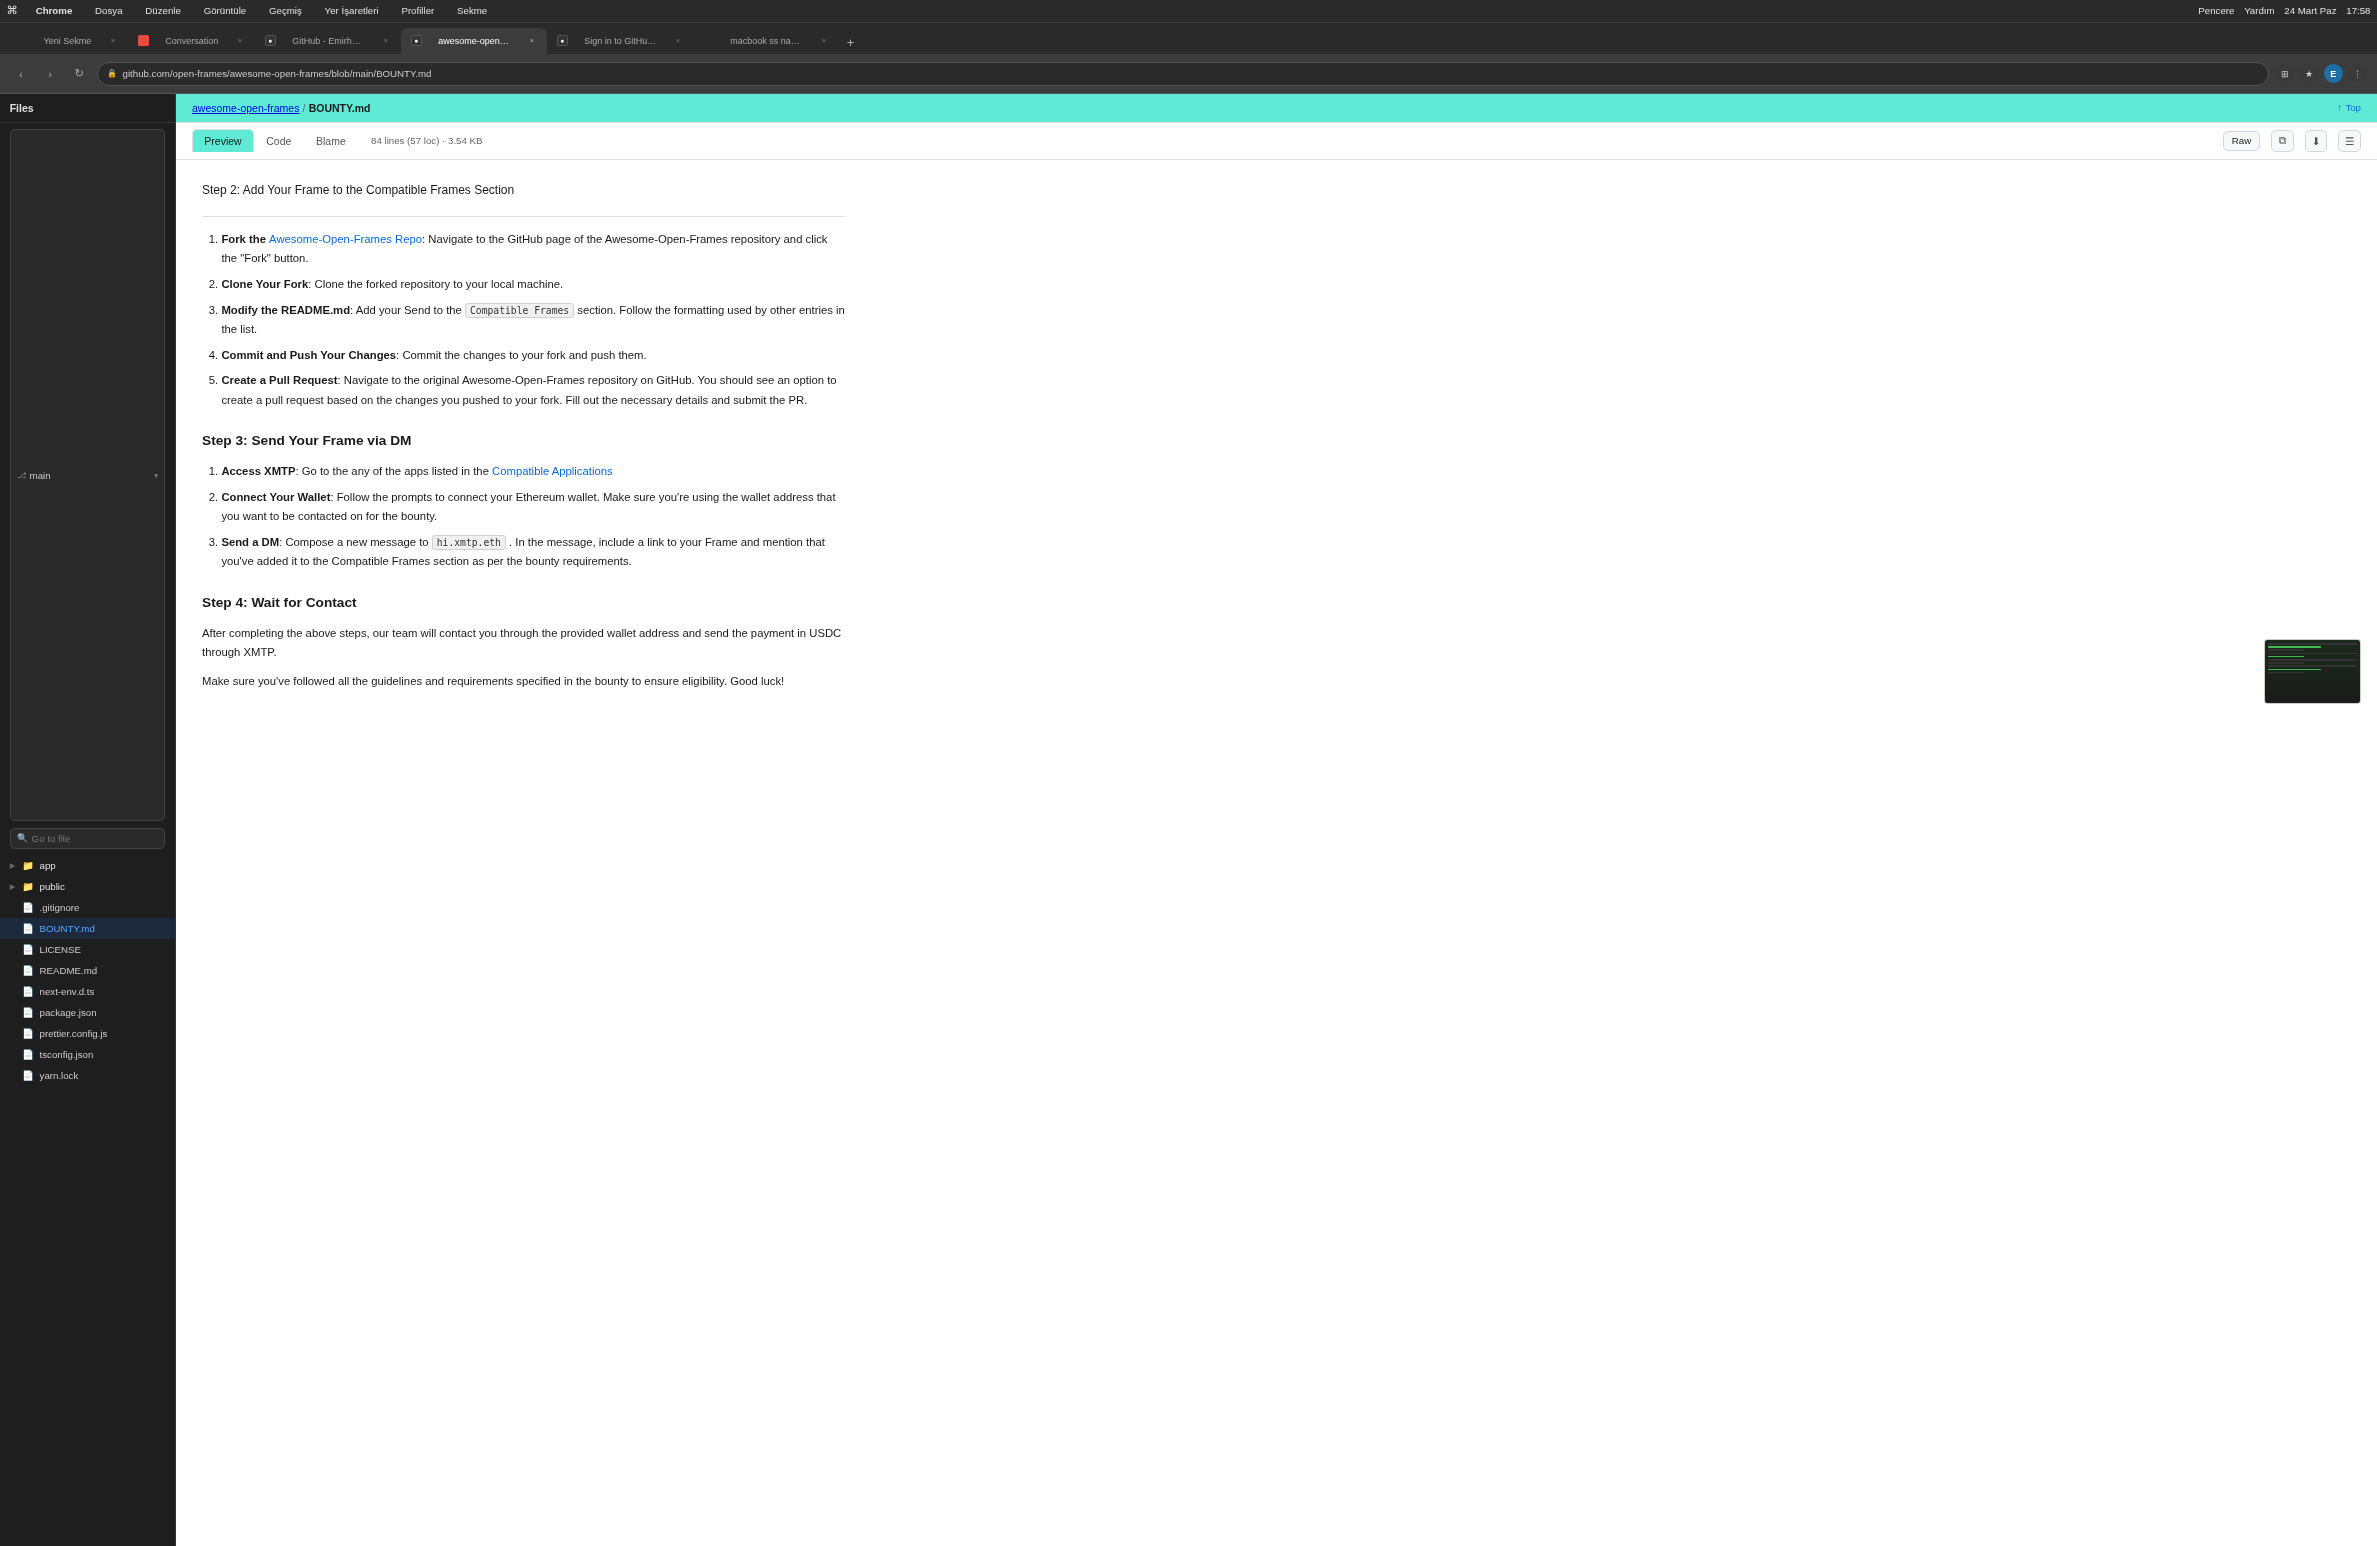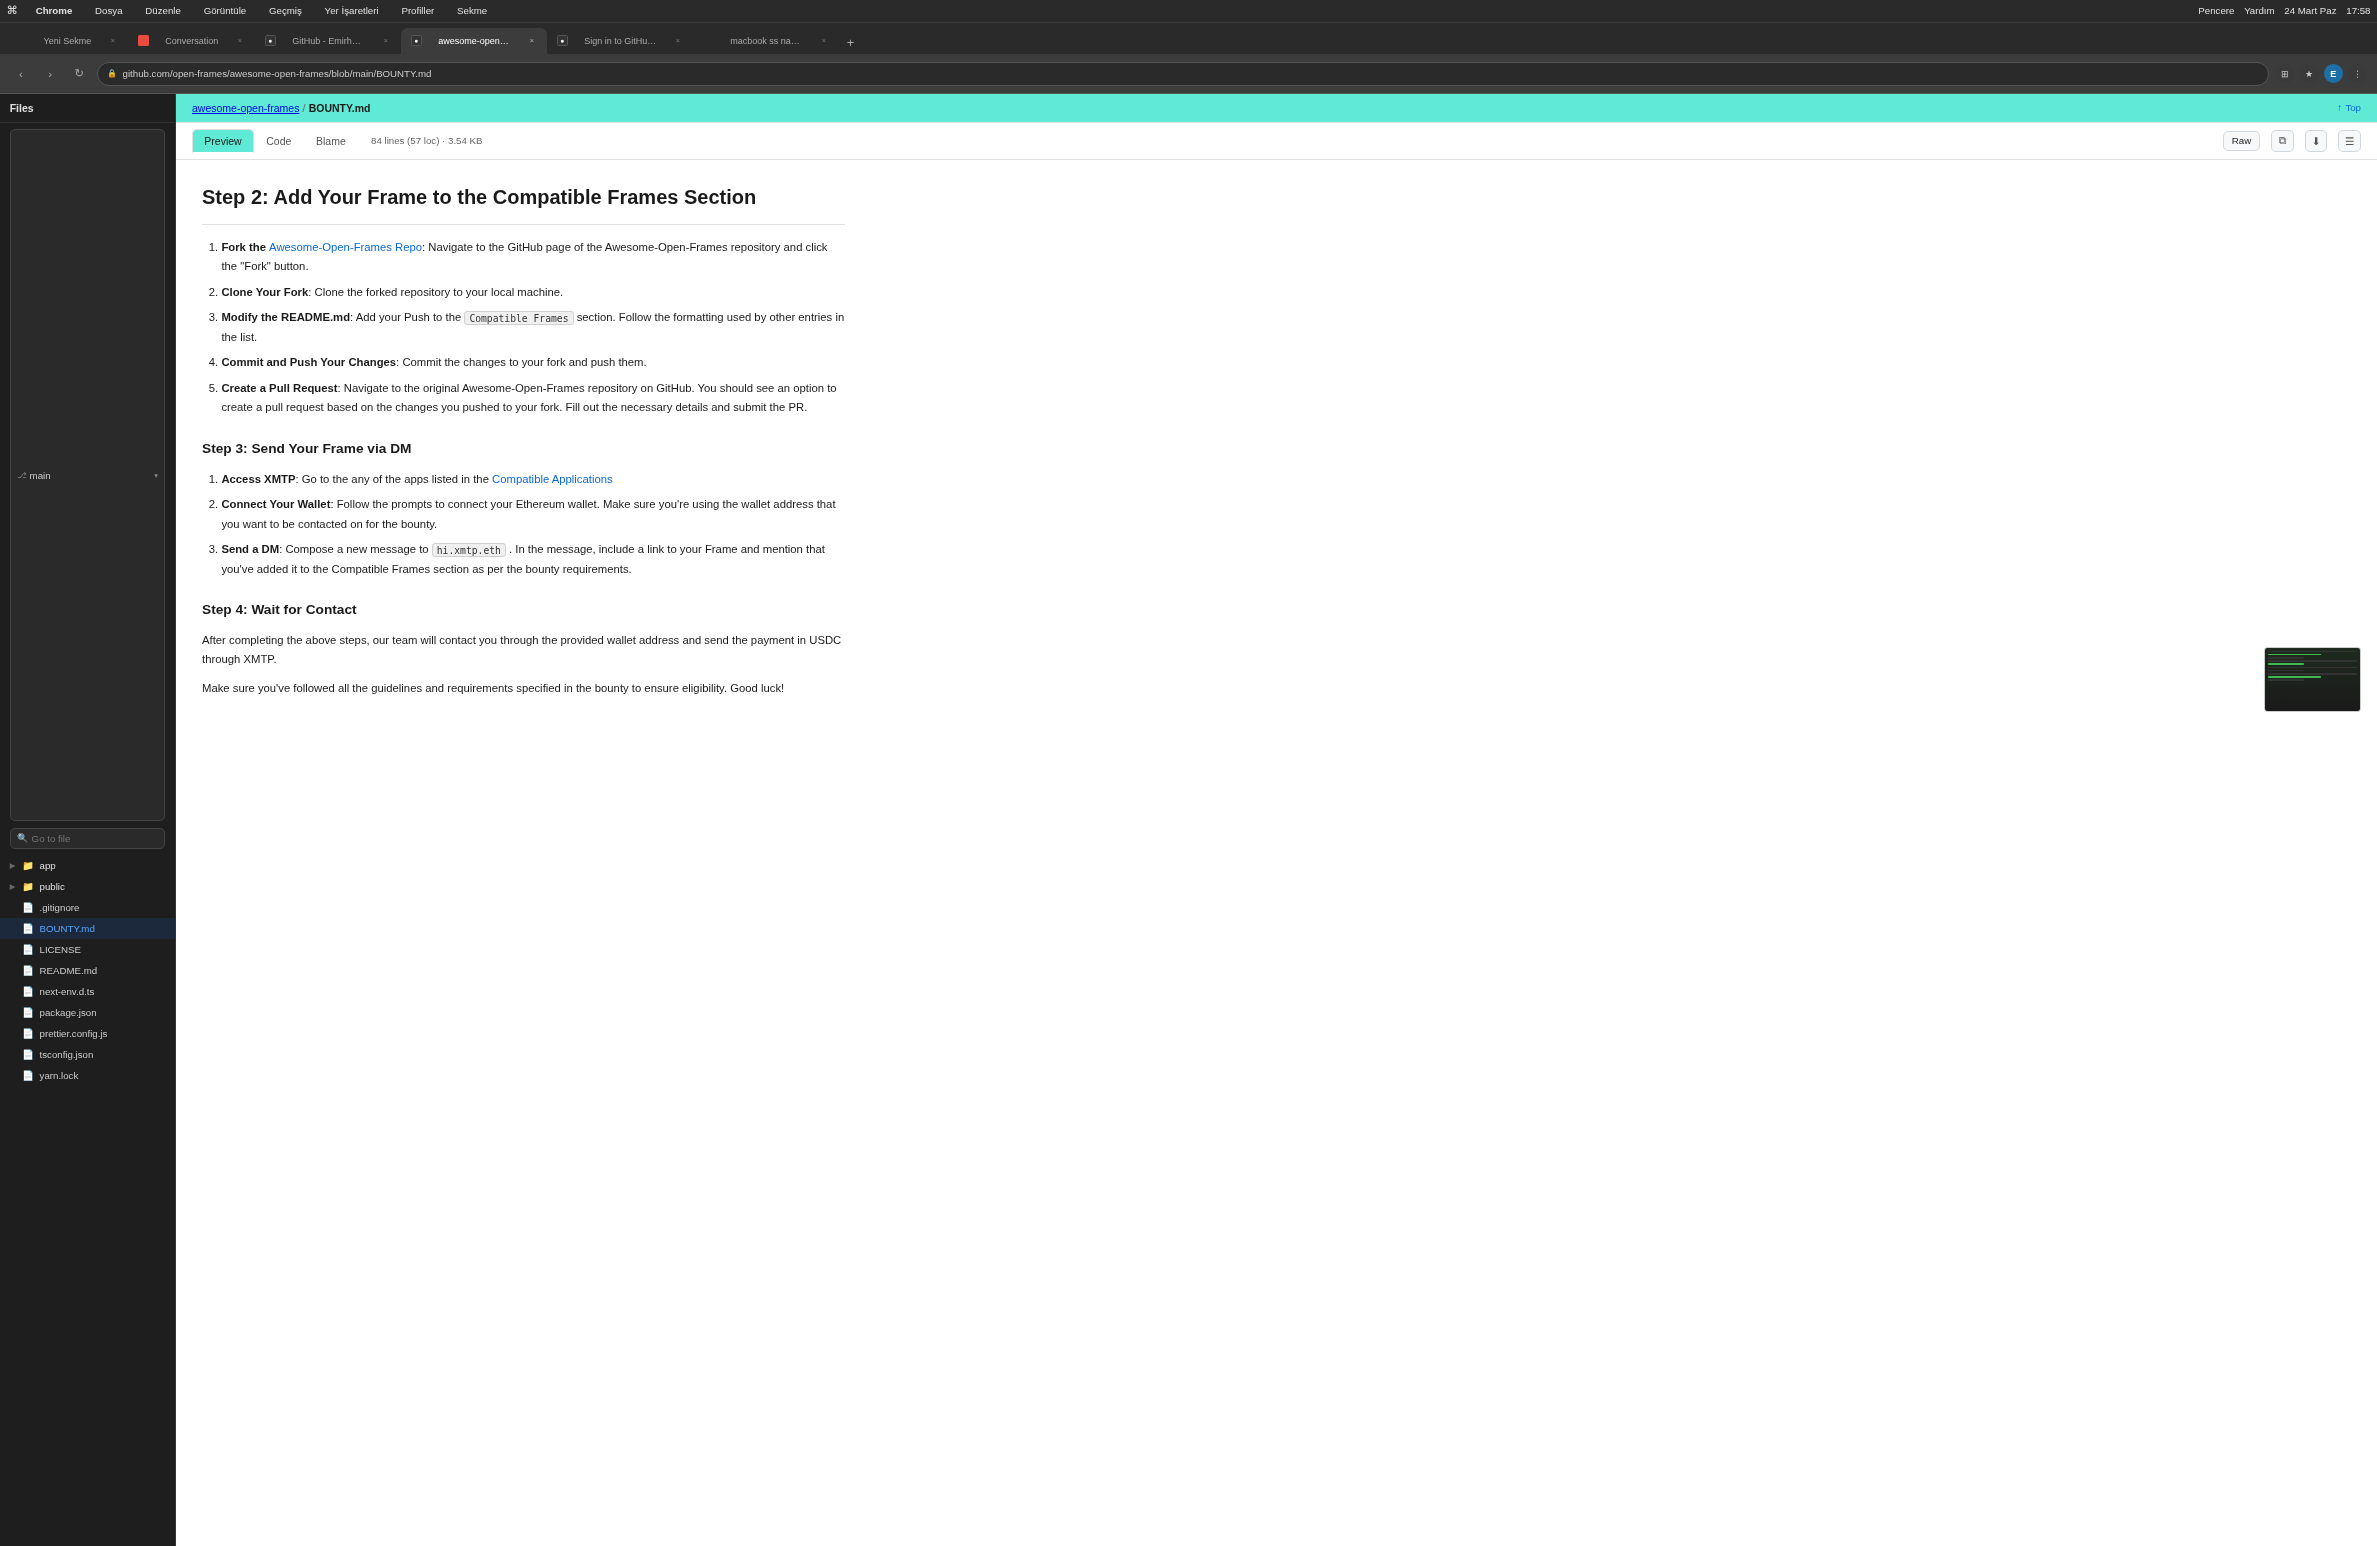--- a/index.html
+++ b/index.html
@@ -64,21 +64,21 @@
     .view-tabs { display: flex; align-items: center; padding: 6.5px 16px; border-bottom: 0.8px solid #e0e0e0; background: #fff; gap: 0; }
     .view-tab { padding: 4.9px 11.3px; font-size: 10.5px; cursor: pointer; border-radius: 4.9px 4.9px 0 0; color: #555; border: 0.8px solid transparent; }
     .view-tab.active { background: #5eead4; border-color: #e0e0e0 #e0e0e0 #fff #e0e0e0; color: #1a1a1a; font-weight: 500; border-bottom-color: #fff; margin-bottom: -0.8px; }
     .file-meta { margin-left: 13px; font-size: 9.7px; color: #666; }
     .view-tab-actions { margin-left: auto; display: flex; align-items: center; gap: 11px; }
     .action-btn { padding: 3.2px 8px; font-size: 9.7px; border: 0.8px solid #d0d7de; border-radius: 4.9px; background: #f6f8fa; color: #1a1a1a; cursor: pointer; }
     .action-icon-btn { width: 22.6px; height: 22.6px; display: flex; align-items: center; justify-content: center; border: 0.8px solid #d0d7de; border-radius: 4.9px; background: #f6f8fa; cursor: pointer; font-size: 10.5px; color: #555; }
 
     
     .markdown { padding: 19.4px 26px; max-width: 695px; font-size: 11.3px; line-height: 1.7; color: #1a1a1a; }
-    .markdown h2 { font-size: 20px; font-weight: 700; margin-bottom: 13px; border-bottom: 0.8px solid #e0e0e0; padding-bottom: 10px; }
+    .markdown h2 { font-size: 12px; font-weight: 400; margin-bottom: 13px; border-bottom: 0.8px solid #e0e0e0; padding-bottom: 16px; }
     .markdown h3 { font-size: 13.7px; font-weight: 700; margin: 19.4px 0 9.7px; }
     .markdown ol { padding-left: 19.4px; margin-bottom: 13px; }
     .markdown li { margin-bottom: 6.5px; }
     .markdown a { color: #0969da; text-decoration: none; }
     .markdown code { background: #f0f0f0; border: 0.8px solid #d0d0d0; border-radius: 3.2px; padding: 0.8px 4px; font-family: 'SF Mono', monospace; font-size: 9.7px; color: #333; }
     .markdown p { margin-bottom: 9.7px; }
     .markdown strong { font-weight: 700; }
     .thumbnail { position: absolute; bottom: 16px; right: 16px; width: 97px; height: 65px; border: 0.8px solid #ccc; border-radius: 3.2px; background: #1e1e1e; overflow: hidden; }
     .thumbnail-inner { width: 100%; height: 100%; background: linear-gradient(180deg, #1e2a1e 0%, #1a1a1a 100%); display: flex; flex-direction: column; padding: 3.2px; gap: 1.6px; }
     .thumb-line { height: 1.6px; background: #333; border-radius: 0.8px; }
@@ -266,21 +266,21 @@
         <h2>Step 2: Add Your Frame to the Compatible Frames Section</h2>
 
         <ol>
           <li>
             <strong>Fork the </strong><a href="#">Awesome-Open-Frames Repo</a><span>: Navigate to the GitHub page of the Awesome-Open-Frames repository and click the "Fork" button.</span>
           </li>
           <li>
             <strong>Clone Your Fork</strong><span>: Clone the forked repository to your local machine.</span>
           </li>
           <li>
-            <strong>Modify the README.md</strong><span>: Add your Push to the</span> <code>Compatible Frames</code> <span>section. Follow the formatting used by other entries in the list.</span>
+            <strong>Modify the README.md</strong><span>: Add your Send to the</span> <code>Compatible Frames</code> <span>section. Follow the formatting used by other entries in the list.</span>
           </li>
           <li>
             <strong>Commit and Push Your Changes</strong><span>: Commit the changes to your fork and push them.</span>
           </li>
           <li>
             <strong>Create a Pull Request</strong><span>: Navigate to the original Awesome-Open-Frames repository on GitHub. You should see an option to create a pull request based on the changes you pushed to your fork. Fill out the necessary details and submit the PR.</span>
           </li>
         </ol>
 
         <h3>Step 3: Send Your Frame via DM</h3>

